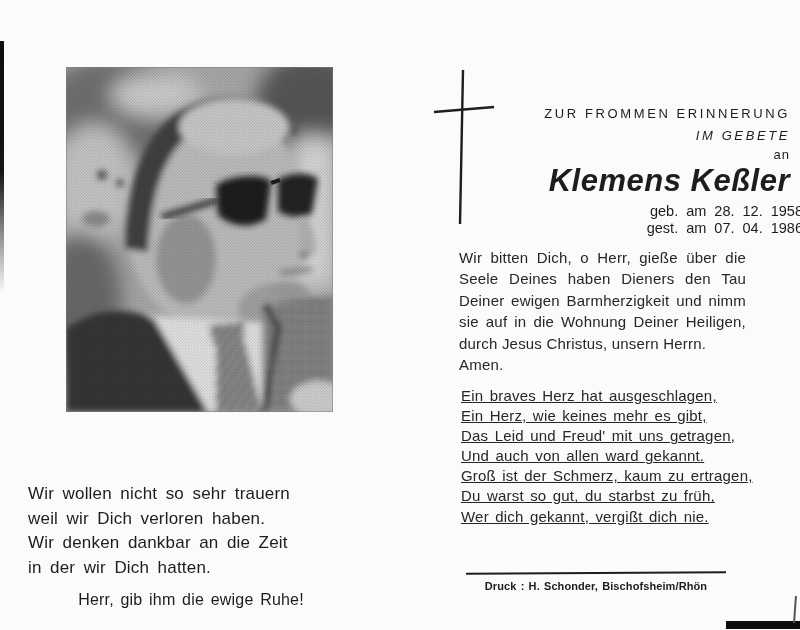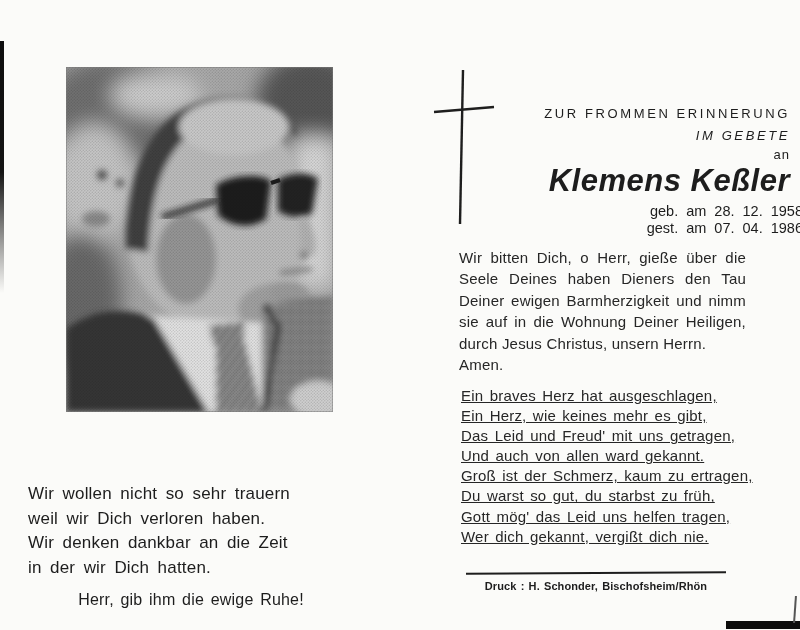--- a/index.html
+++ b/index.html
@@ -160,20 +160,19 @@
     <div>Amen.</div>
   </div>
 
   <div class="abs poem">
     <div>Ein braves Herz hat ausgeschlagen,</div>
     <div>Ein Herz, wie keines mehr es gibt,</div>
     <div>Das Leid und Freud' mit uns getragen,</div>
     <div>Und auch von allen ward gekannt.</div>
     <div>Groß ist der Schmerz, kaum zu ertragen,</div>
     <div>Du warst so gut, du starbst zu früh,</div>
-    <div>Gott mög' das Leid uns helfen tragen,</div>
     <div>Wer dich gekannt, vergißt dich nie.</div>
   </div>
 
   <div class="abs footer-rule"></div>
   <div class="abs footer-text">Druck : H. Schonder, Bischofsheim/Rhön</div>
 
 </div>
 
 </body></html>

